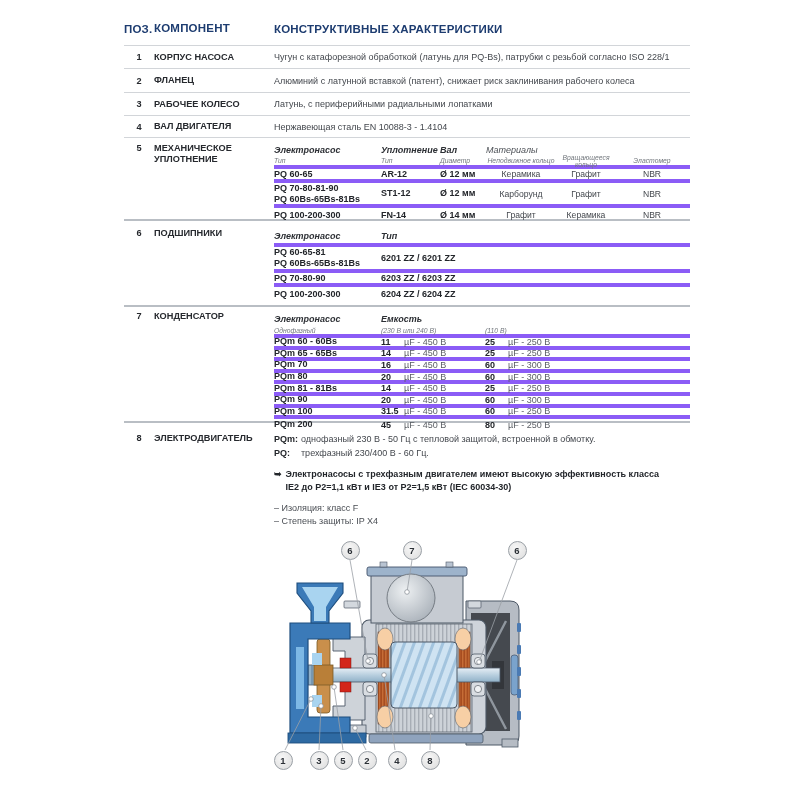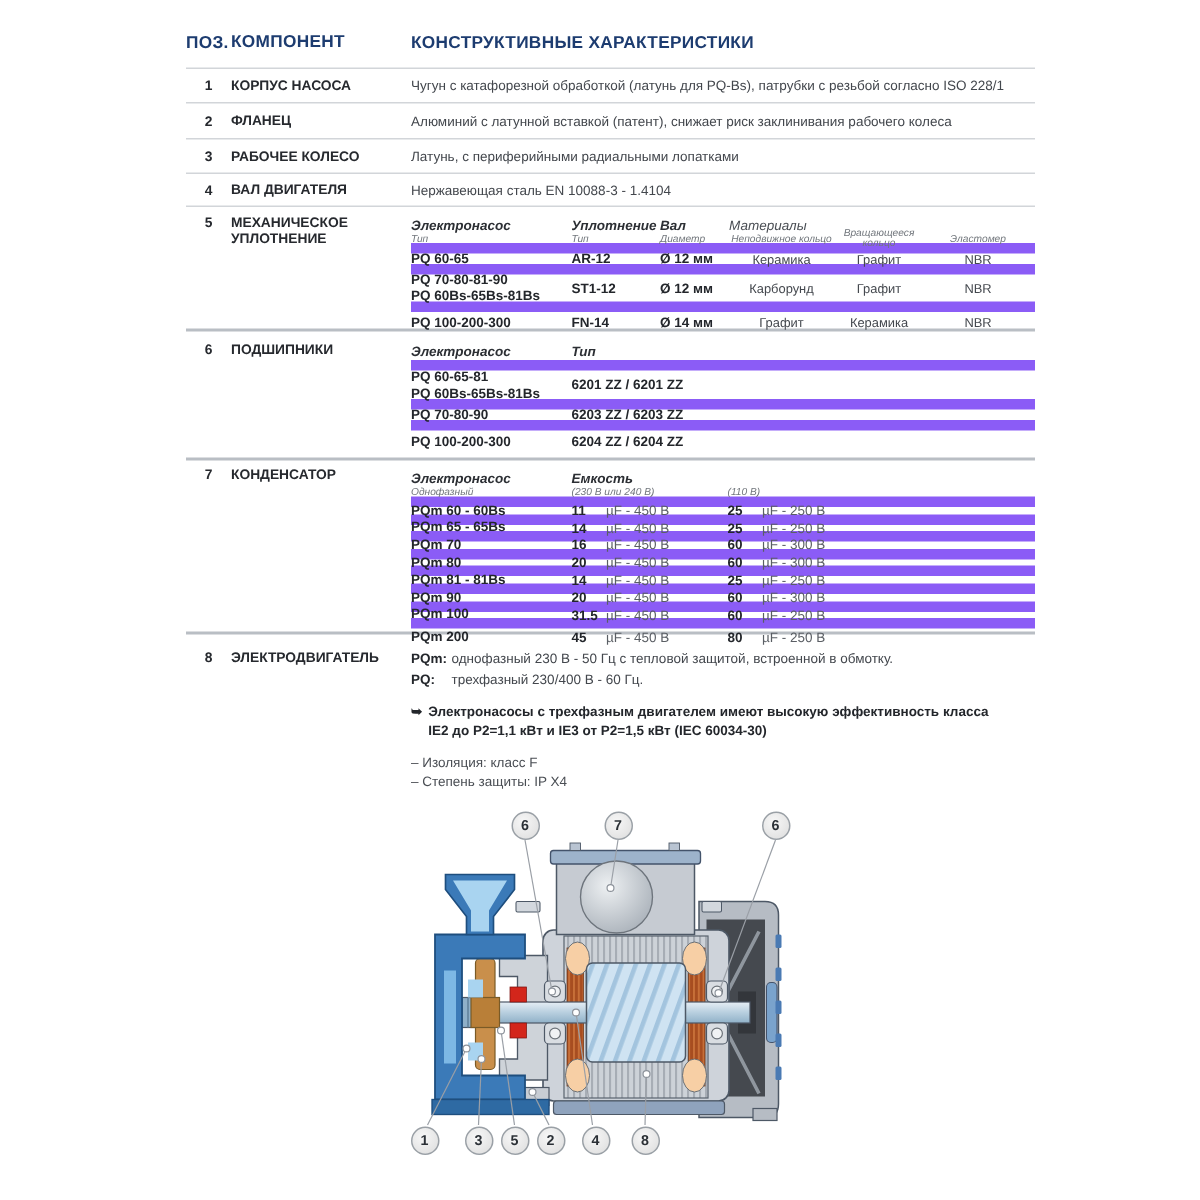--- a/index.html
+++ b/index.html
@@ -16,21 +16,21 @@
   .hdr .c-name{font-size:11.5px;color:#1d3c70;}
   .row{display:flex;box-sizing:border-box;align-items:center;}
   .row.simple{border-top:1px solid #d2d5d9;}
   .row.block{align-items:flex-start;}
   .r1{height:23px;} .r2{height:24px;} .r3{height:23px;} .r4{height:22px;}
   .r5{height:84px;border-top:1px solid #d2d5d9;border-bottom:2px solid #b9bec4;padding-top:5px;}
   .r6{height:86px;border-bottom:2px solid #b9bec4;padding-top:7px;}
   .r7{height:116px;border-bottom:2px solid #b9bec4;padding-top:4px;}
   .r8{padding-top:10px;}
   
-  .tr{border-bottom:7px solid #8b5cf6;align-content:center;align-items:center;box-sizing:border-box;}
+  .tr{border-bottom:4px solid #8b5cf6;align-content:center;align-items:center;box-sizing:border-box;}
   .tr.noline{border-bottom:none;}
   .sealgrid .tr{display:grid;grid-template-columns:107px 59px 46px 70px 60px 72px;}
   .beargrid .tr{display:grid;grid-template-columns:107px 180px;}
   .capgrid  .tr{display:grid;grid-template-columns:107px 104px 160px;}
   .it1{font-style:italic;font-weight:bold;font-size:9px;color:#2c2f34;}
   .it1n{font-style:italic;font-size:9px;color:#4a4e54;}
   .it2{font-style:italic;font-size:6.8px;color:#71767c;}
   .b{font-weight:bold;color:#23262b;font-size:9px;line-height:11px;}
   .mat{font-size:8.6px;color:#44484e;text-align:center;}
   .ctr{text-align:center;}

